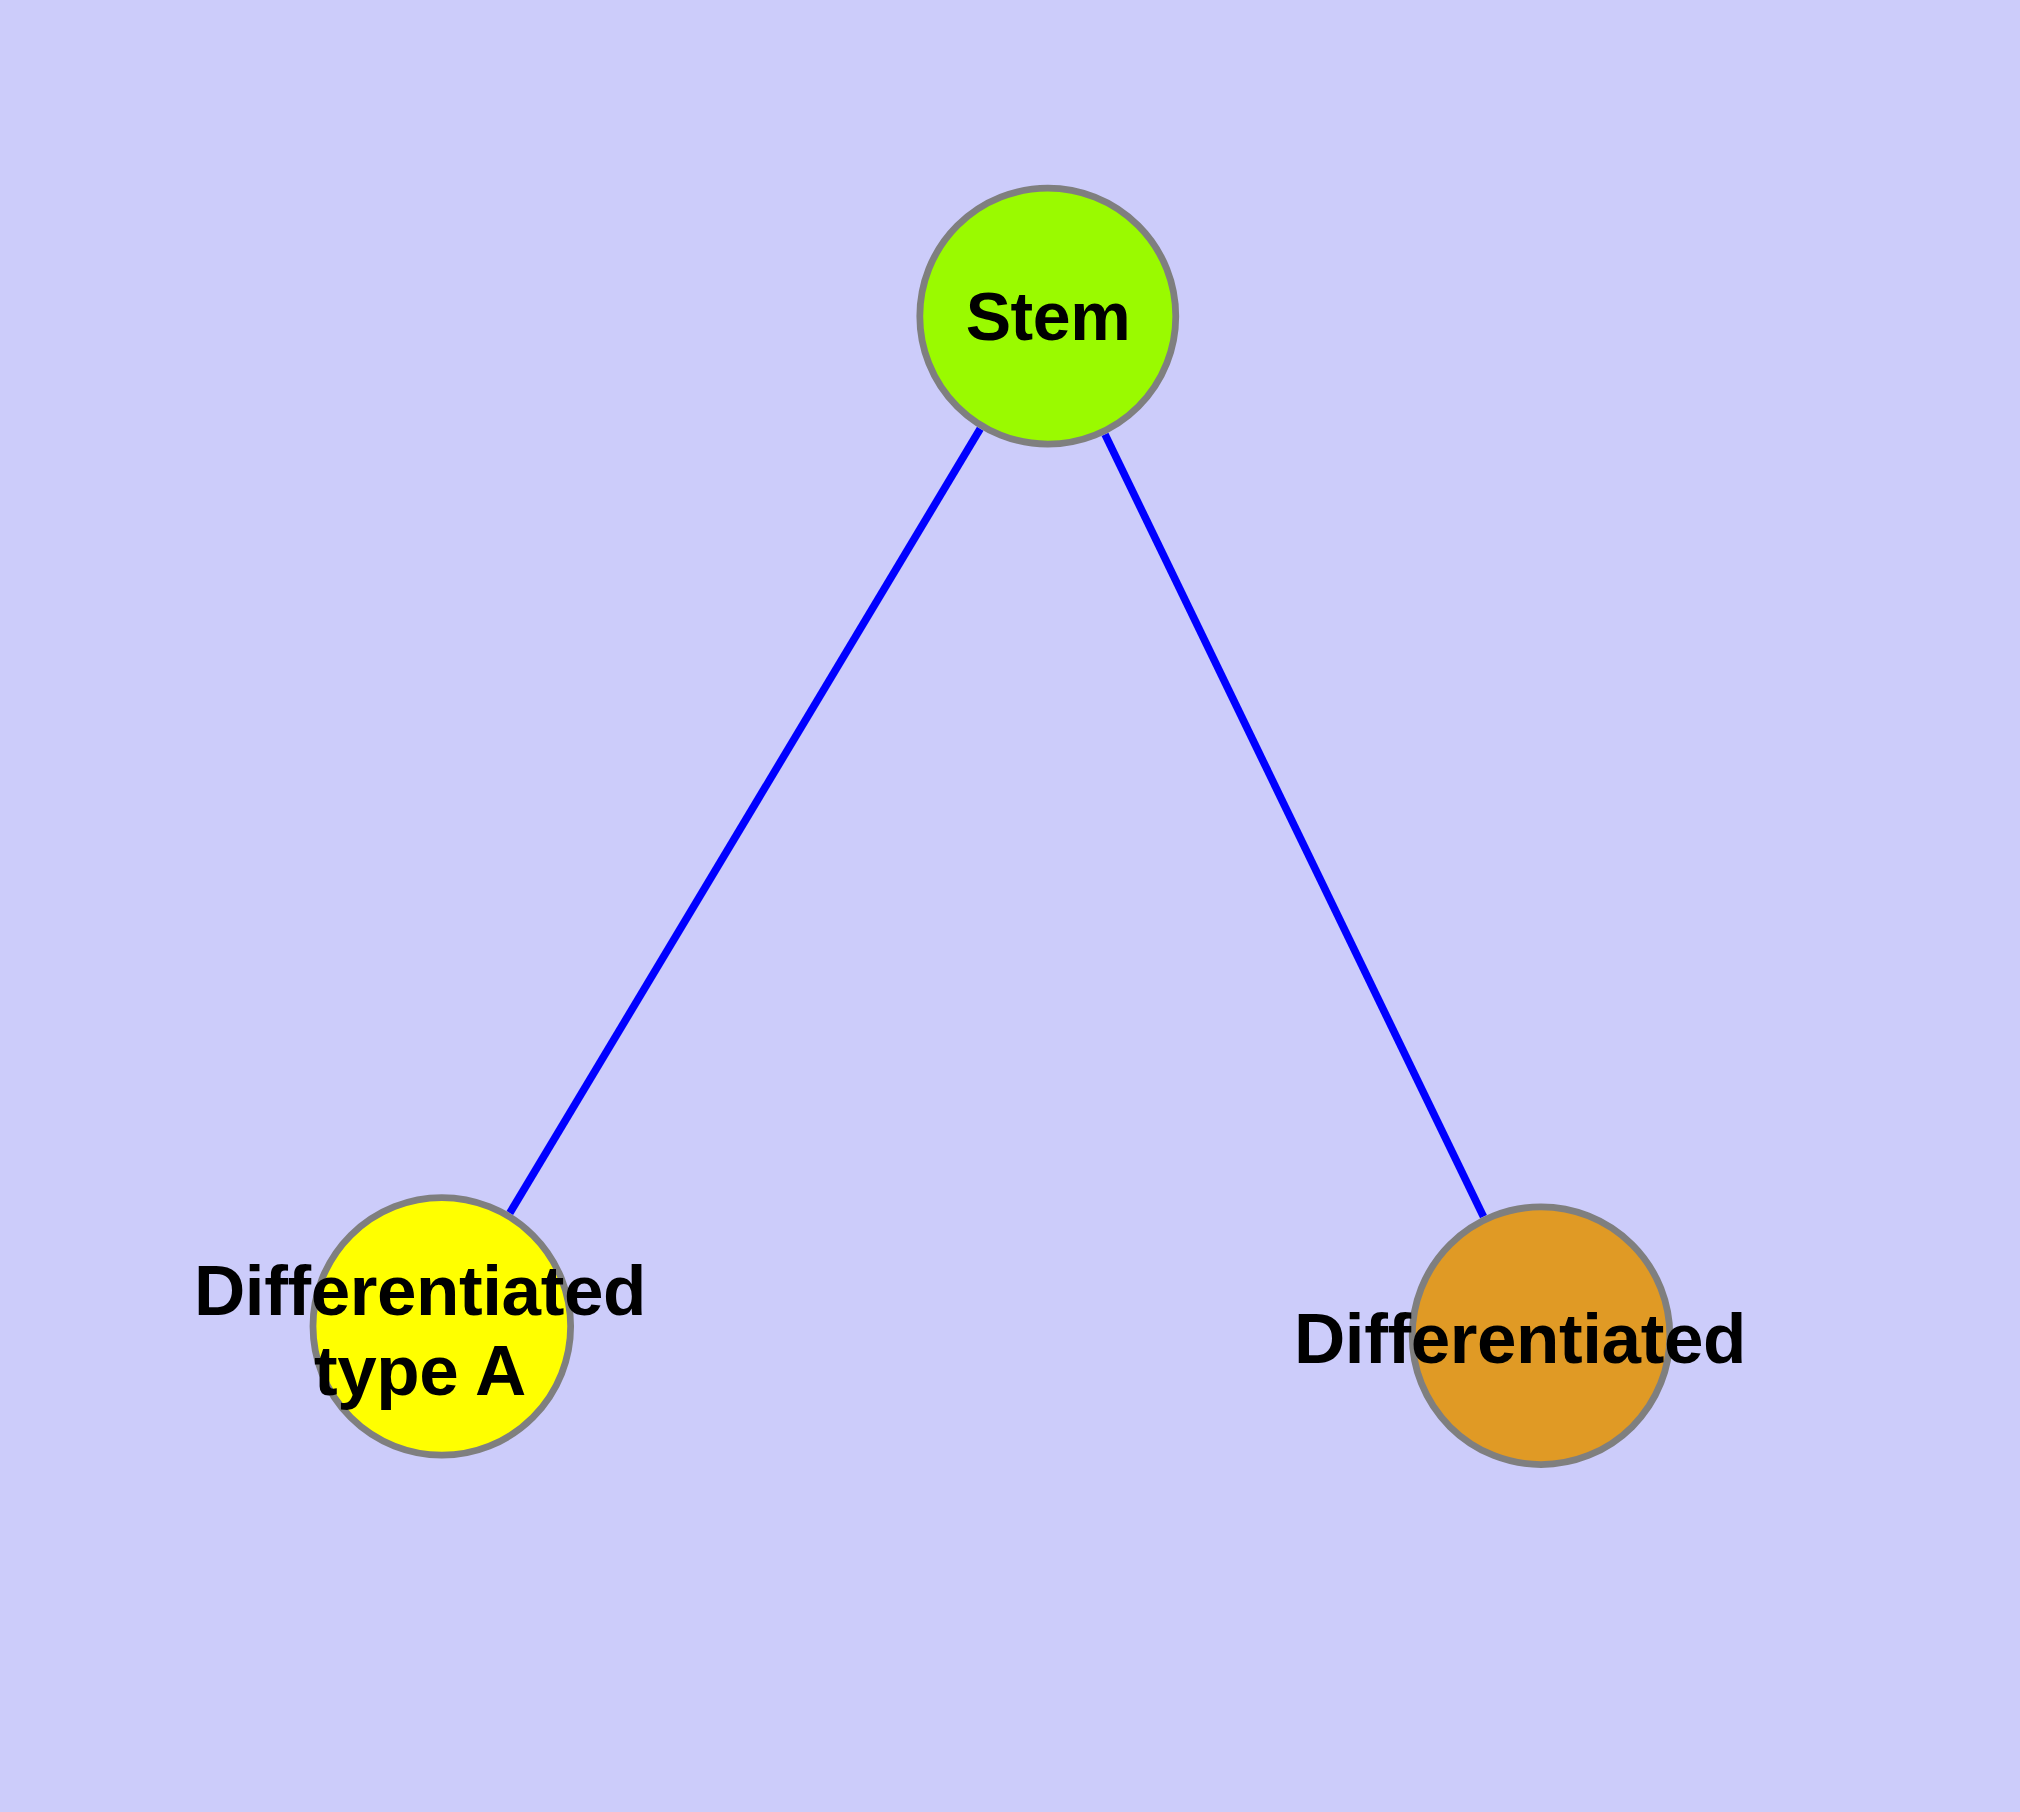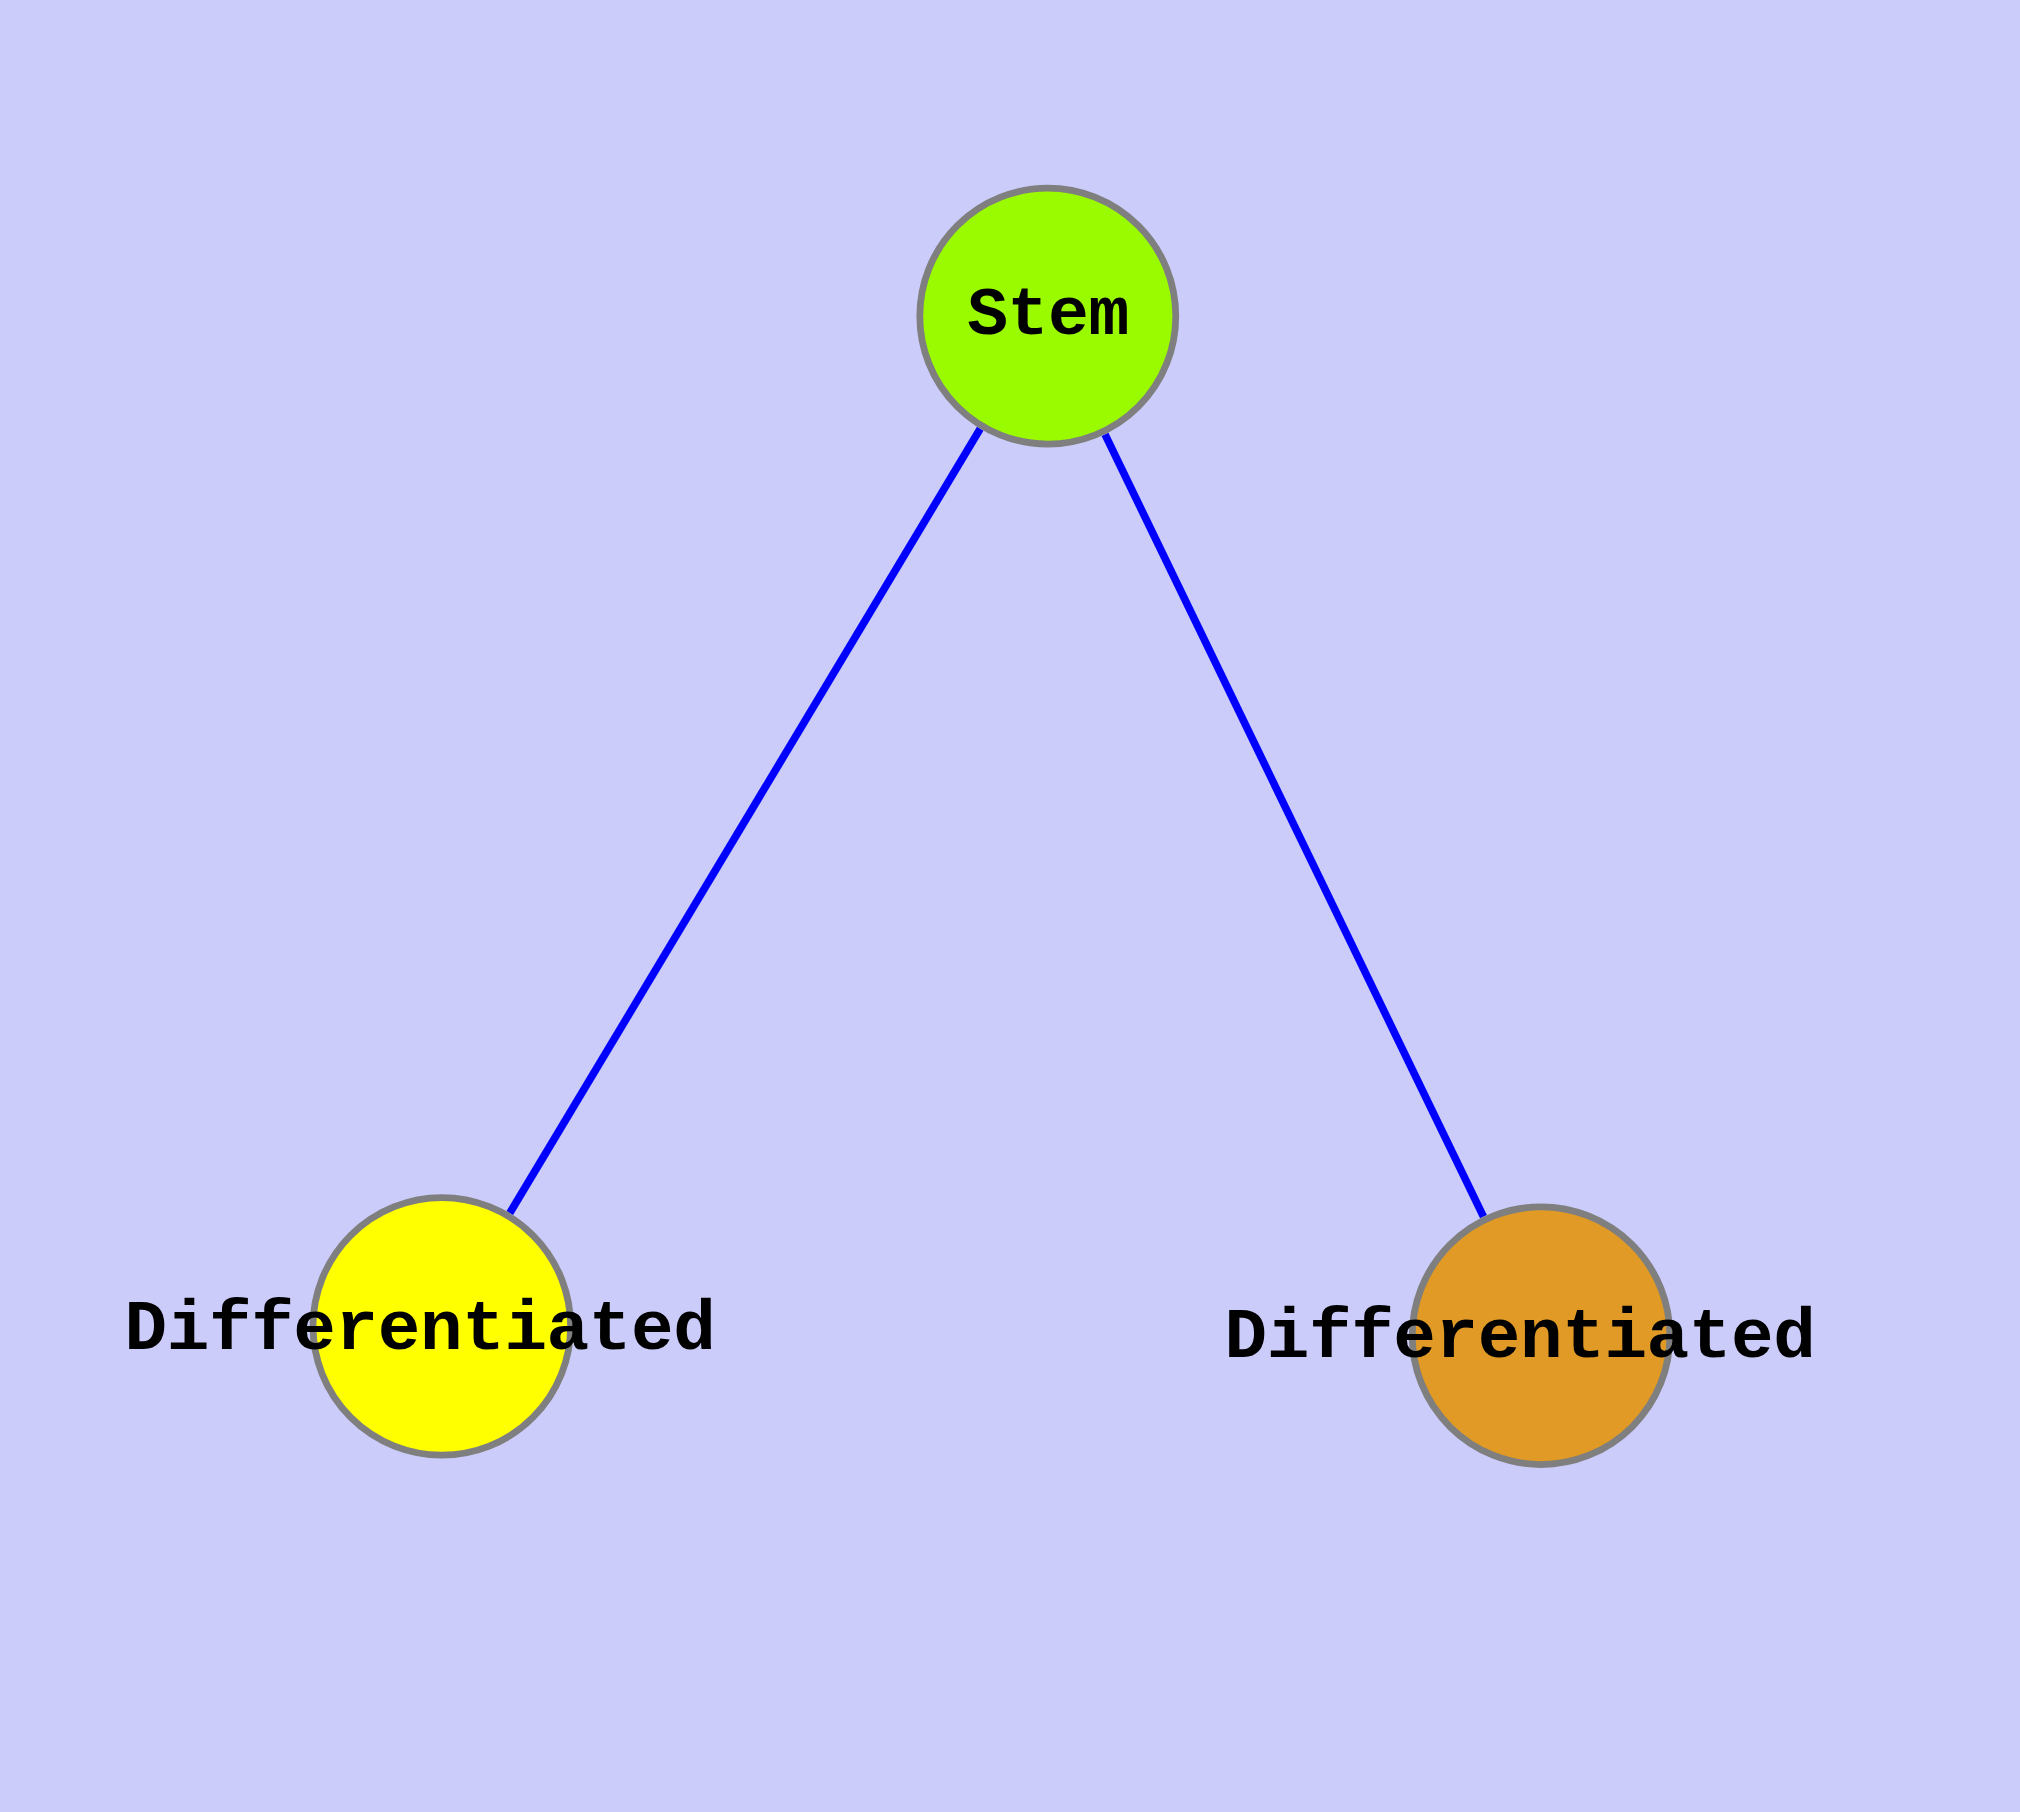--- a/index.html
+++ b/index.html
@@ -19,21 +19,21 @@
     position: absolute;
     top: 0;
     left: 0;
     width: 2021px;
     height: 1812px;
     display: block;
   }
   .node-label {
     position: absolute;
     color: #000000;
-    font-family: Liberation Mono, monospace;
+    font-family: Liberation Sans, sans-serif;
     font-weight: bold;
     text-align: center;
     white-space: nowrap;
     line-height: 1.12;
     pointer-events: none;
     letter-spacing: -0.4px;
   }
   #label-stem {
     font-size: 68px;
     left: 1048px;
@@ -70,20 +70,21 @@
         <circle cx="1818" cy="1576" r="152" fill="#e09a25" stroke="#7f7f7f" stroke-width="8"></circle>
       </g>
   </svg>
 
   <div class="node-label" id="label-stem">
     <span class="label-line">Stem</span>
   </div>
 
   <div class="node-label" id="label-diff-a">
     <span class="label-line">Differentiated</span>
+    <span class="label-line">type A</span>
   </div>
 
   <div class="node-label" id="label-diff-b">
     <span class="label-line">Differentiated</span>
   </div>
 
 </div>
 
 
 </body></html>

